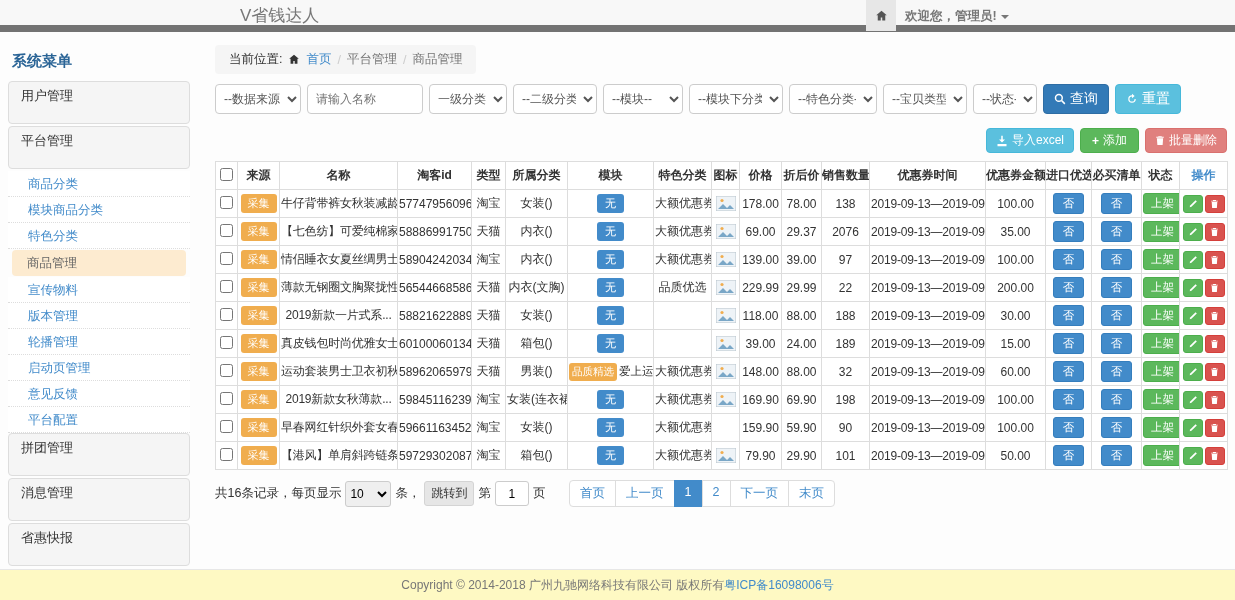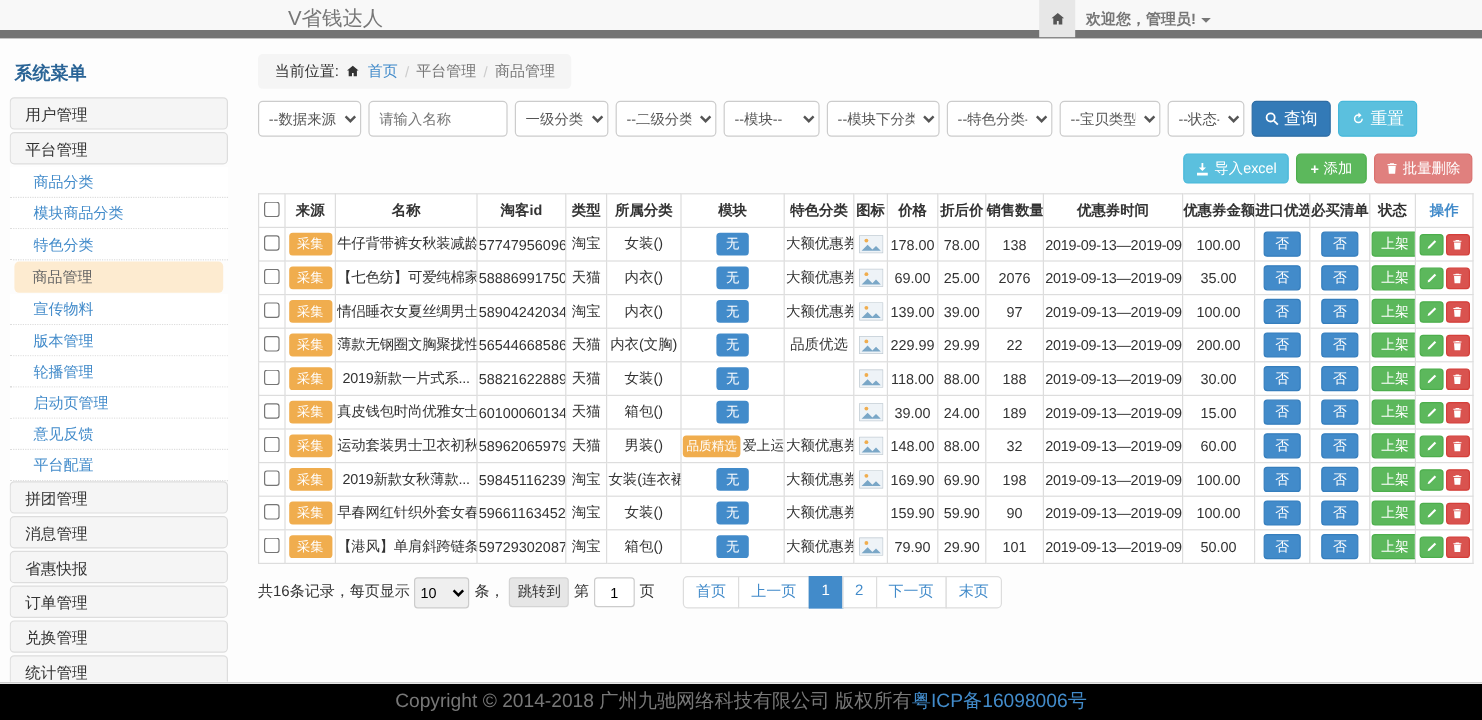--- a/index.html
+++ b/index.html
@@ -10,21 +10,21 @@
   
   .topbar { position:absolute; top:0; left:0; right:0; height:32px; background:#f8f8f8; border-bottom:7px solid #737373; }
   .brand { position:absolute; left:240px; top:0; line-height:32px; font-size:17px; color:#777; }
   .home-btn { position:absolute; left:866px; top:0; width:30px; height:31px; background:#e7e7e7; display:flex; align-items:center; justify-content:center; color:#555; cursor:pointer; }
   .welcome { position:absolute; left:905px; top:0; line-height:32px; font-size:12.5px; color:#777; cursor:pointer;font-weight:bold; }
   .caret { display:inline-block; margin-left:4px; vertical-align:middle; border-left:4px solid transparent; border-right:4px solid transparent; border-top:4px solid #777; }
 
   
   .sidebar { position:absolute; left:8px; top:48px; width:182px; height:520px; overflow:hidden; }
   .sidebar-title { font-size:15px; font-weight:bold; color:#2a6496; margin:4px 0 10px 4px; }
-  .menu-group { height:27px; line-height:27px; background:#f5f5f5; border:1px solid #ddd; border-radius:4px; margin-bottom:2px; padding-left:12px; font-size:13px; color:#333; cursor:pointer; }
+  .menu-group { height:43px; line-height:27px; background:#f5f5f5; border:1px solid #ddd; border-radius:4px; margin-bottom:2px; padding-left:12px; font-size:13px; color:#333; cursor:pointer; }
   .menu-sub { height:26px; line-height:26px; padding-left:20px; font-size:12.5px; color:#428bca; border-bottom:1px dotted #ddd; background:#fff; cursor:pointer; }
   .menu-sub.active { background:#fdebd0; border-radius:4px; border-bottom:none; color:#666; margin:1px 4px; padding-left:15px; }
 
   
   .main { position:absolute; left:215px; top:45px; width:1012px; }
   .breadcrumb { display:inline-flex; align-items:center; gap:6px; background:#f5f5f5; border-radius:4px; padding:6px 14px; font-size:12.5px; margin-bottom:10px; }
   .breadcrumb .sep { color:#ccc; }
   .breadcrumb .bc-link { color:#428bca; cursor:pointer; }
   .breadcrumb .bc-item { color:#777; }
   .bc-prefix { color:#333; }
@@ -67,21 +67,21 @@
   .pg-left select { height:26px; width:46px; border:1px solid #ccc; border-radius:3px; font-size:12px; font-family:inherit; }
   .jump-btn { background:#e6e6e6; border:1px solid #d4d4d4; border-radius:3px; padding:3px 6px; font-size:12px; color:#333; cursor:pointer;text-align:center; }
   .page-input { width:34px; height:25px; border:1px solid #ccc; border-radius:3px; text-align:center; font-size:12px; font-family:inherit; }
   .pager { display:flex; }
   .page-btn { border:1px solid #ddd; background:#fff; color:#428bca; padding:4px 10px; margin-left:-1px; font-size:12.5px; cursor:pointer; }
   .page-btn:first-child { border-radius:4px 0 0 4px; margin-left:0; }
   .page-btn:last-child { border-radius:0 4px 4px 0; }
   .page-btn.active { background:#428bca; border-color:#428bca; color:#fff; }
 
   
-  .footer { position:absolute; left:0; right:0; bottom:0; height:31px; background:#000000; border-top:1px solid #e7e7e7; text-align:center; line-height:30px; font-size:16px; color:#777; }
+  .footer { position:absolute; left:0; right:0; bottom:0; height:31px; background:#fef9c3; border-top:1px solid #e7e7e7; text-align:center; line-height:30px; font-size:12px; color:#777; }
   .footer .icp { color:#428bca; cursor:pointer; }
 </style>
 </head>
 <body>
 
 <div class="page">
 
   <div class="topbar">
     <span class="brand">V省钱达人</span>
     <span class="home-btn">
@@ -260,21 +260,21 @@
             <td><span>天猫</span></td>
             <td><span>内衣()</span></td>
             <td><span class="badge-blue">无</span></td>
             <td><span>大额优惠券</span></td>
             <td><svg class="thumb" viewBox="0 0 20 15" width="20" height="15">
                 <rect width="20" height="15" fill="#eef3f7" stroke="#b8c4cc"></rect>
                 <circle cx="6" cy="4.5" r="1.6" fill="#f0ad4e"></circle>
                 <path d="M2 13l5-5 4 4 3-3 4 4z" fill="#7aa7c7"></path>
               </svg></td>
             <td><span>69.00</span></td>
-            <td><span>25.00</span></td>
+            <td><span>29.37</span></td>
             <td><span>2076</span></td>
             <td class="c-time"><span>2019-09-13—2019-09-18</span></td>
             <td><span>35.00</span></td>
             <td><button class="sbtn sbtn-blue">否</button></td>
             <td><button class="sbtn sbtn-blue">否</button></td>
             <td><button class="sbtn sbtn-green">上架</button></td>
             <td><span class="op-btn op-edit">
                 <svg viewBox="0 0 16 16" width="10" height="10" fill="#fff">
                   <path d="M12.1 1.9l2 2L5.5 12.5l-2.8.8.8-2.8L12.1 1.9z"></path>
                 </svg>

